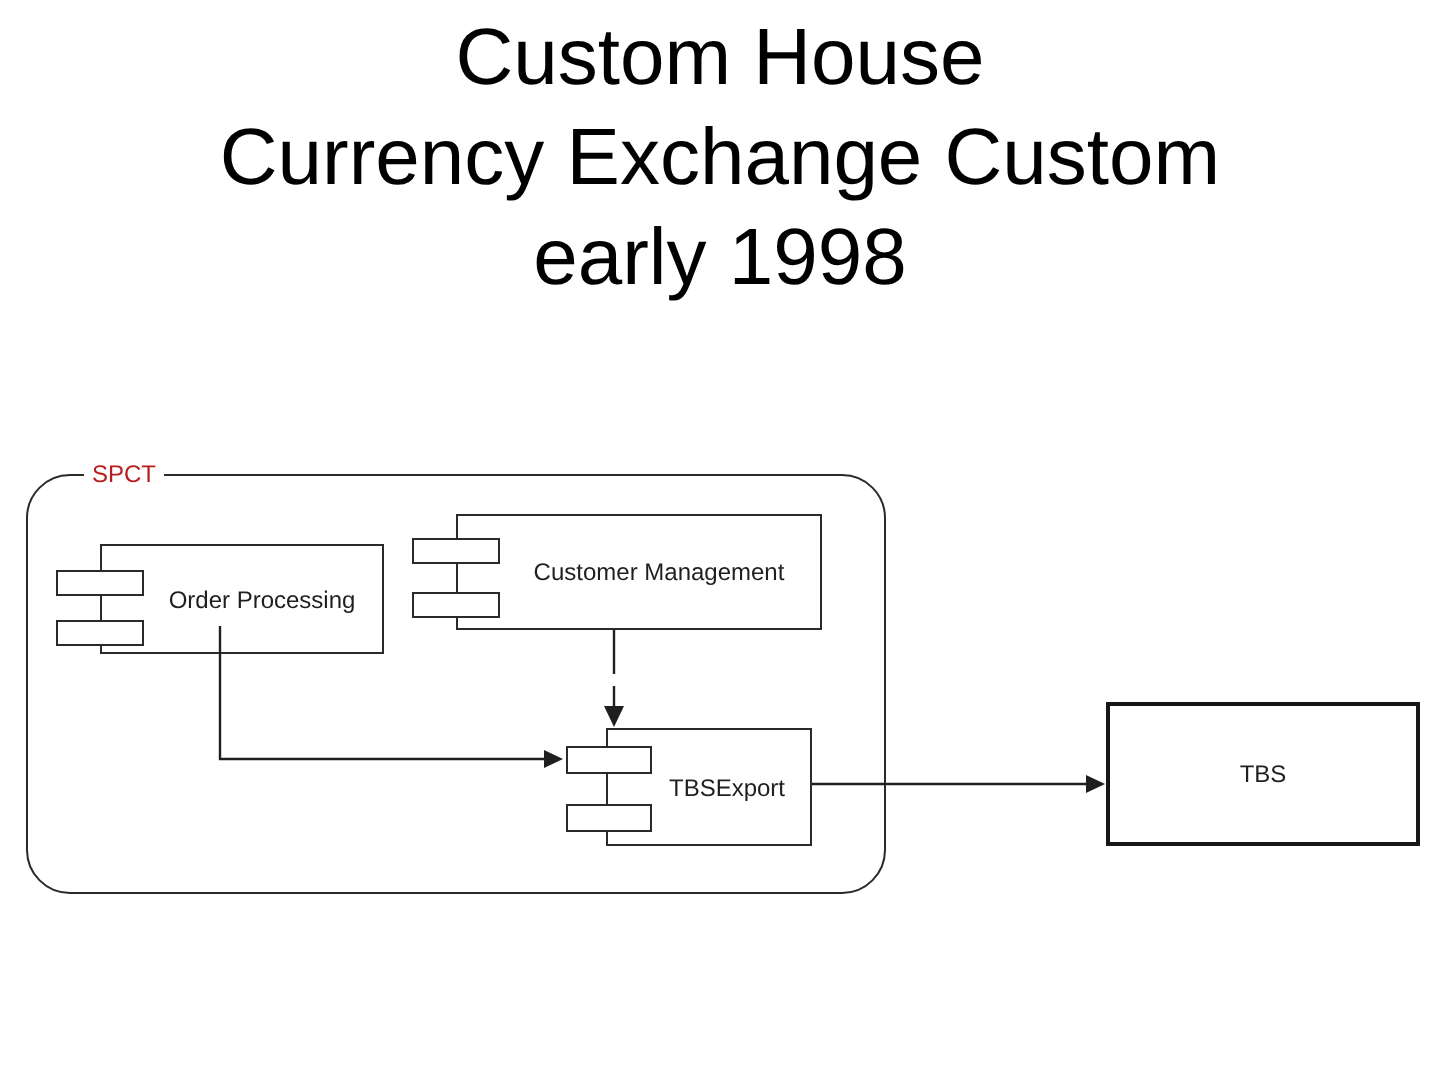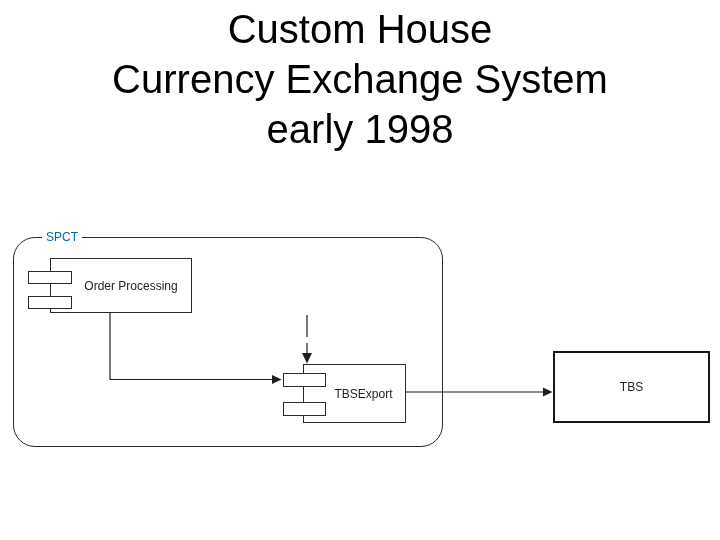--- a/index.html
+++ b/index.html
@@ -48,41 +48,41 @@
     border-radius: 22px;
     background: #ffffff;
   }
   #spct-label {
     position: absolute;
     left: 28px;
     top: -8px;
     background: #ffffff;
     padding: 0 4px;
     font-size: 12px;
-    color: #0369a1;
+    color: #b91c1c;
   }
 
   
   .component {
     position: absolute;
     border: 1px solid #2a2a2a;
     background: #ffffff;
     display: flex;
     align-items: center;
     justify-content: center;
     box-sizing: border-box;
   }
   .component .tab {
     position: absolute;
     background: #ffffff;
     border: 1px solid #2a2a2a;
     box-sizing: border-box;
   }
 
-  #comp-order-processing { left: 50px; top: 258px; width: 142px; height: 55px; padding-left: 20px; }
+  #comp-order-processing { left: 50px; top: 272px; width: 142px; height: 55px; padding-left: 20px; }
   #comp-order-processing .tab { left: -23px; width: 44px; height: 13px; }
   #comp-order-processing .tab.t1 { top: 12px; }
   #comp-order-processing .tab.t2 { top: 37px; }
 
   #comp-customer-management { left: 228px; top: 257px; width: 183px; height: 58px; padding-left: 20px; }
   #comp-customer-management .tab { left: -23px; width: 44px; height: 13px; }
   #comp-customer-management .tab.t1 { top: 11px; }
   #comp-customer-management .tab.t2 { top: 38px; }
 
   #comp-tbs-export { left: 303px; top: 364px; width: 103px; height: 59px; padding-left: 18px; align-items: center; }
@@ -115,34 +115,39 @@
     pointer-events: none;
   }
 </style>
 </head>
 <body>
 
 <div id="slide">
 
   <div id="title">
     <div>Custom House</div>
-    <div>Currency Exchange System</div>
+    <div>Currency Exchange Custom</div>
     <div>early 1998</div>
   </div>
 
   <div id="spct-boundary">
     <span id="spct-label">SPCT</span>
   </div>
 
   <div class="component" id="comp-order-processing">
     <span class="tab t1"></span>
     <span class="tab t2"></span>
     <span class="box-label">Order Processing</span>
   </div>
 
+  <div class="component" id="comp-customer-management">
+    <span class="tab t1"></span>
+    <span class="tab t2"></span>
+    <span class="box-label">Customer Management</span>
+  </div>
 
   <svg id="connectors" viewBox="0 0 720 540" xmlns="http://www.w3.org/2000/svg">
 
     <path d="M110,313 L110,379.5 L272,379.5" fill="none" stroke="#1f1f1f" stroke-width="1.2"></path>
     <polygon points="272,375 272,384 281.5,379.5" fill="#1f1f1f"></polygon>
 
     <path d="M307,315 L307,353" fill="none" stroke="#1f1f1f" stroke-width="1.2" stroke-dasharray="22 6"></path>
     <polygon points="302,353 312,353 307,363.5" fill="#1f1f1f"></polygon>
 
     <path d="M406,392 L543,392" fill="none" stroke="#1f1f1f" stroke-width="1.2"></path>

